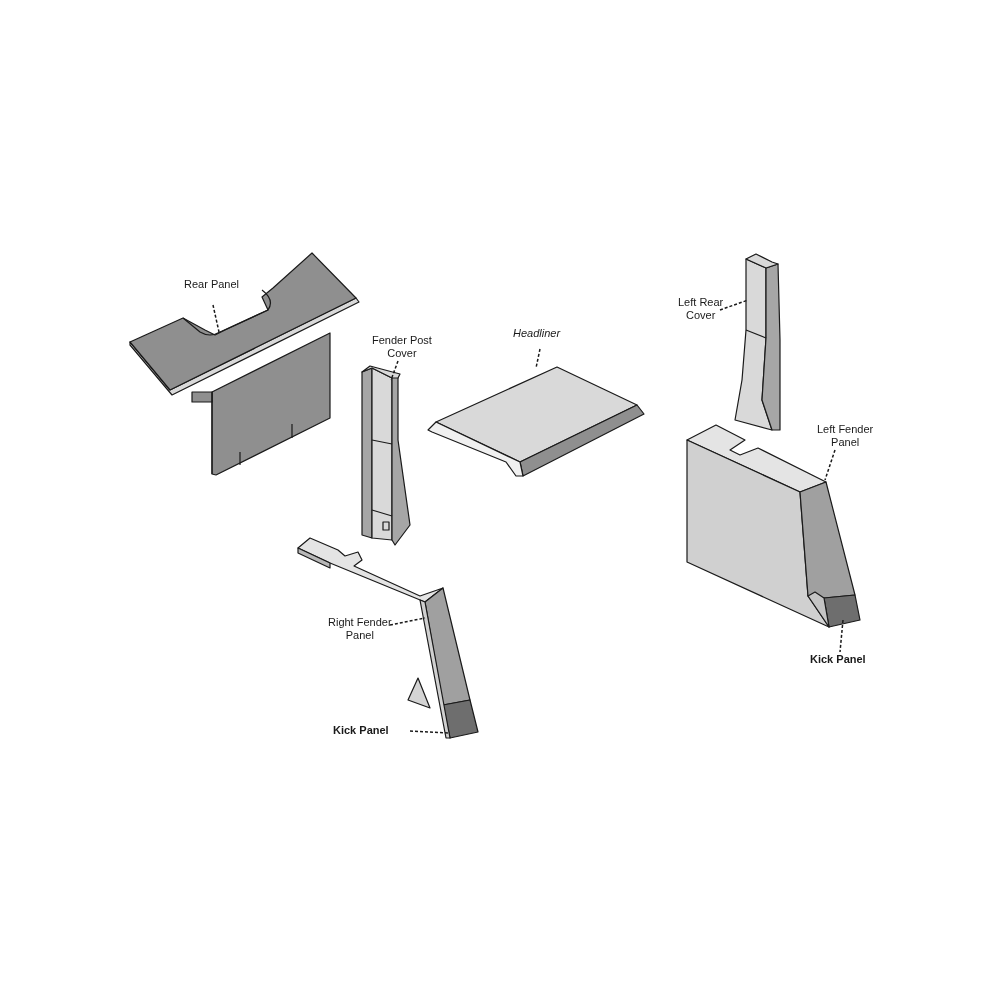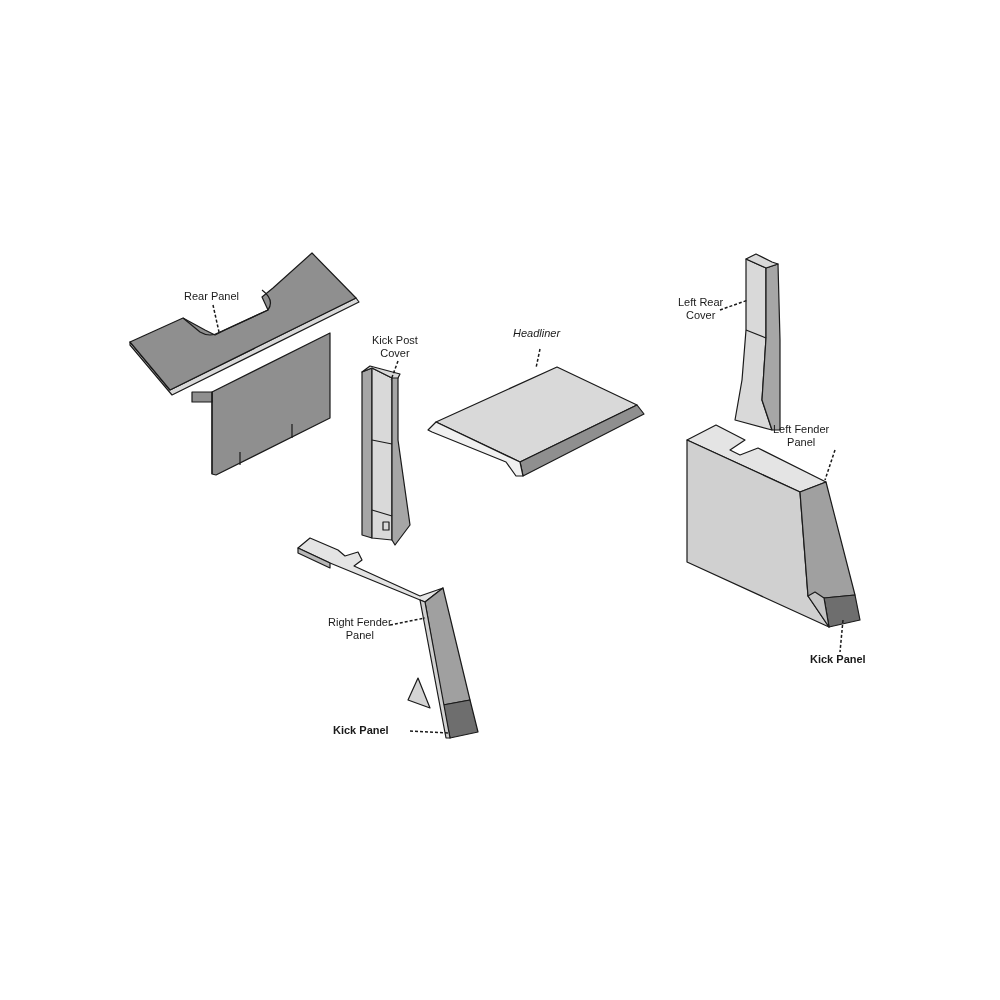--- a/index.html
+++ b/index.html
@@ -76,35 +76,35 @@
       <line x1="540" y1="349" x2="536" y2="368"></line>
       <line x1="720" y1="310" x2="748" y2="300"></line>
       <line x1="835" y1="450" x2="825" y2="480"></line>
       <line x1="390" y1="625" x2="425" y2="618"></line>
       <line x1="410" y1="731" x2="448" y2="733"></line>
       <line x1="843" y1="620" x2="840" y2="652"></line>
     </g>
   </g>
 </svg>
 
-<div class="lbl" style="left:184px;top:290px;">Rear Panel</div>
+<div class="lbl" style="left:184px;top:278px;">Rear Panel</div>
 
 <div class="lbl" style="left:372px;top:334px;">
-  <div>Kick Post</div>
+  <div>Fender Post</div>
   <div>Cover</div>
 </div>
 
 <div class="lbl" style="left:513px;top:327px;font-style:italic;">Headliner</div>
 
 <div class="lbl" style="left:678px;top:296px;">
   <div>Left Rear</div>
   <div>Cover</div>
 </div>
 
-<div class="lbl" style="left:773px;top:423px;">
+<div class="lbl" style="left:817px;top:423px;">
   <div>Left Fender</div>
   <div>Panel</div>
 </div>
 
 <div class="lbl" style="left:328px;top:616px;text-align:center;">
   <div>Right Fender</div>
   <div>Panel</div>
 </div>
 
 <div class="lbl bold" style="left:333px;top:724px;">Kick Panel</div>

